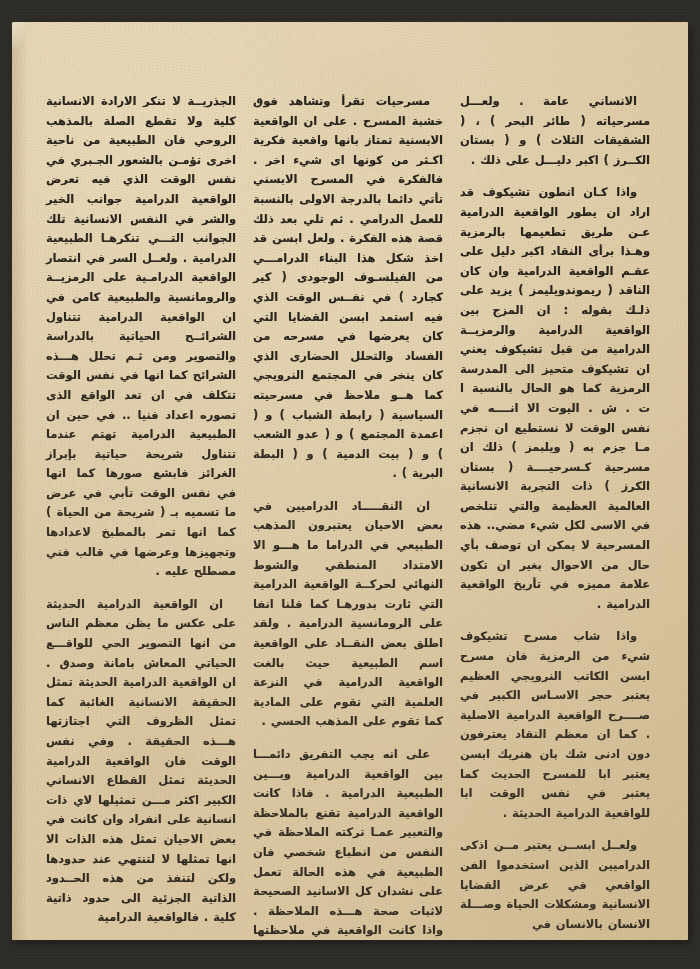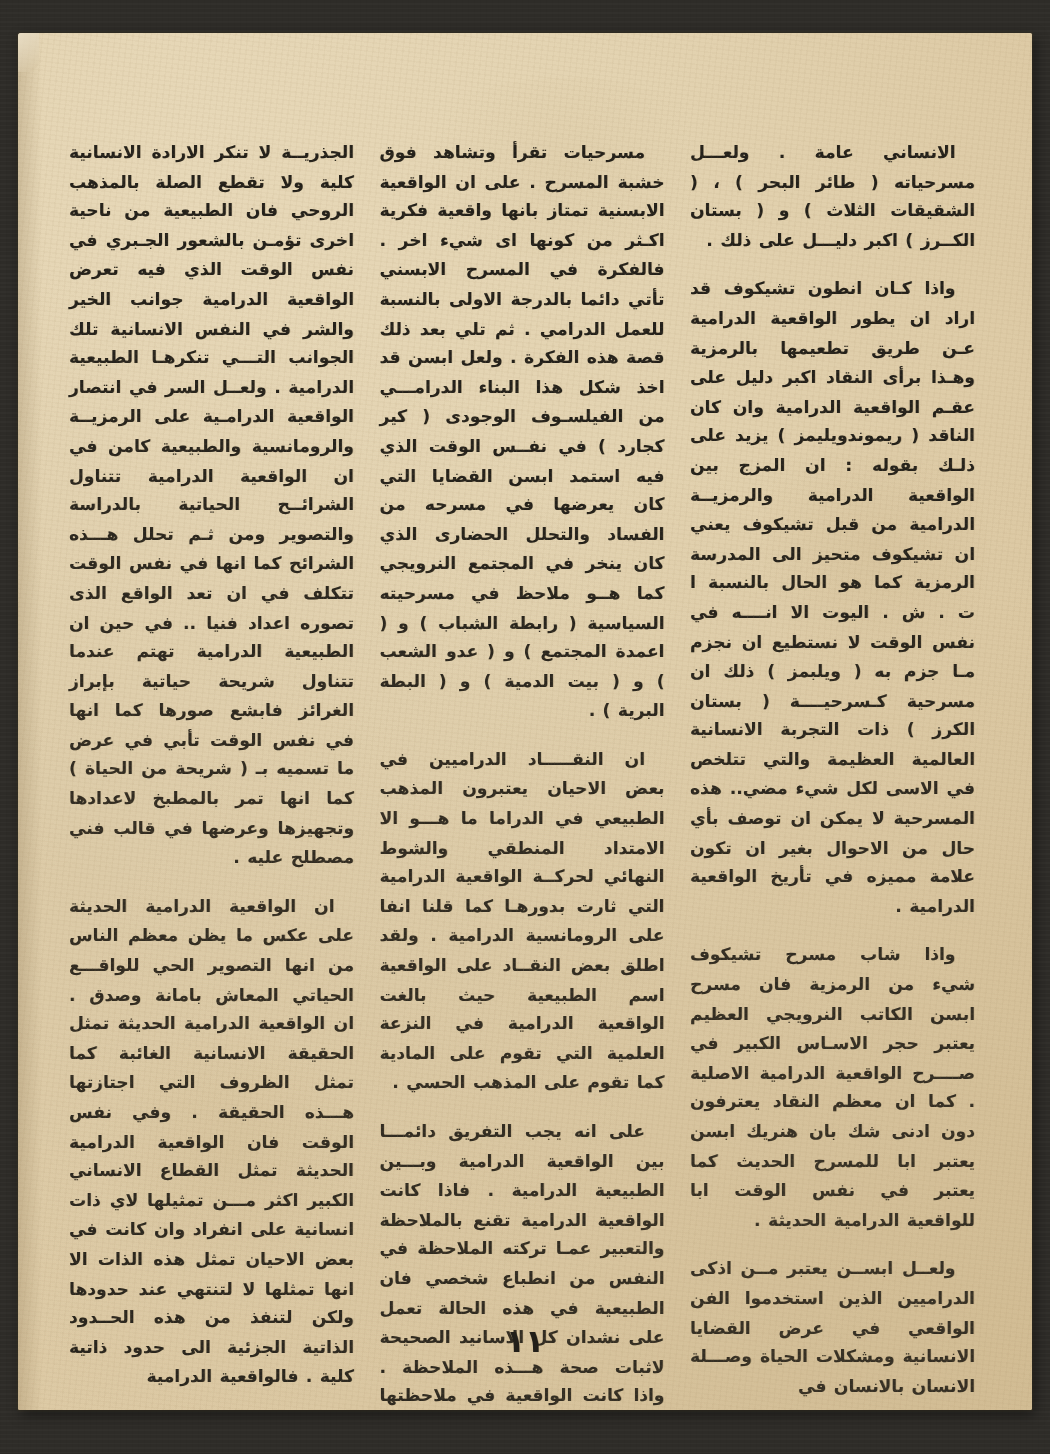--- a/index.html
+++ b/index.html
@@ -167,16 +167,15 @@
       </div>
 
       <div class="col">
         <p class="no-indent">الجذريــة لا تنكر الارادة الانسانية كلية ولا تقطع الصلة بالمذهب الروحي فان الطبيعية من ناحية اخرى تؤمـن بالشعور الجـبري في نفس الوقت الذي فيه تعرض الواقعية الدرامية جوانب الخير والشر في النفس الانسانية تلك الجوانب التـــي تنكرهـا الطبيعية الدرامية . ولعــل السر في انتصار الواقعية الدرامـية على الرمزيــة والرومانسية والطبيعية كامن في ان الواقعية الدرامية تتناول الشرائــح الحياتية بالدراسة والتصوير ومن ثـم تحلل هـــذه الشرائح كما انها في نفس الوقت تتكلف في ان تعد الواقع الذى تصوره اعداد فنيا .. في حين ان الطبيعية الدرامية تهتم عندما تتناول شريحة حياتية بإبراز الغرائز فابشع صورها كما انها في نفس الوقت تأبي في عرض ما تسميه بـ ( شريحة من الحياة ) كما انها تمر بالمطبخ لاعدادها وتجهيزها وعرضها في قالب فني مصطلح عليه .</p>
         <p>ان الواقعية الدرامية الحديثة على عكس ما يظن معظم الناس من انها التصوير الحي للواقـــع الحياتي المعاش بامانة وصدق . ان الواقعية الدرامية الحديثة تمثل الحقيقة الانسانية الغائبة كما تمثل الظروف التي اجتازتها هـــذه الحقيقة . وفي نفس الوقت فان الواقعية الدرامية الحديثة تمثل القطاع الانساني الكبير اكثر مـــن تمثيلها لاي ذات انسانية على انفراد وان كانت في بعض الاحيان تمثل هذه الذات الا انها تمثلها لا لتنتهي عند حدودها ولكن لتنفذ من هذه الحــدود الذاتية الجزئية الى حدود ذاتية كلية . فالواقعية الدرامية</p>
 
       </div>
 
     </div>
 
-    <div id="folio">١١</div>
   </div>
 
 </div>
 
 </body></html>

